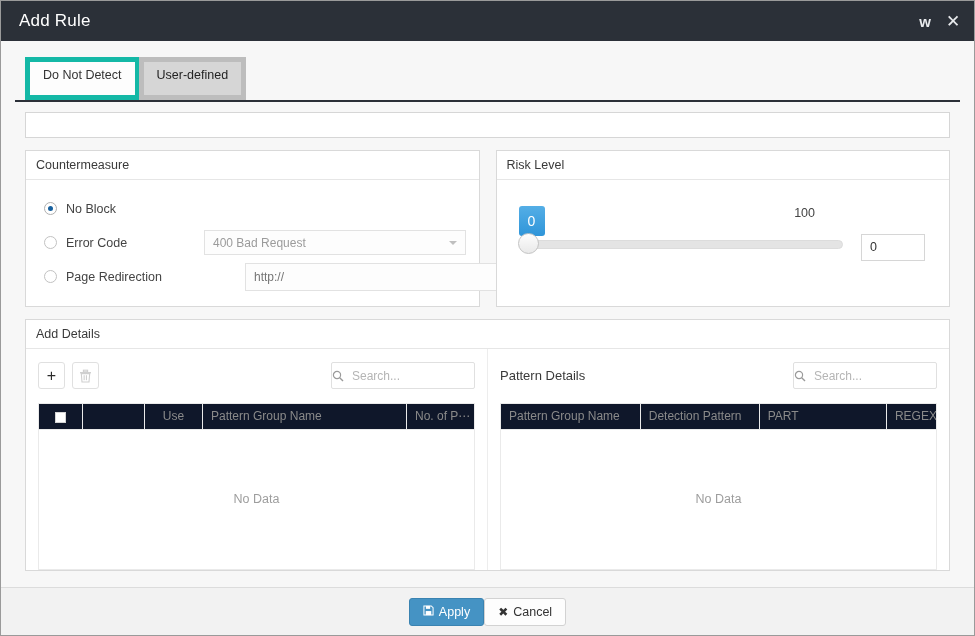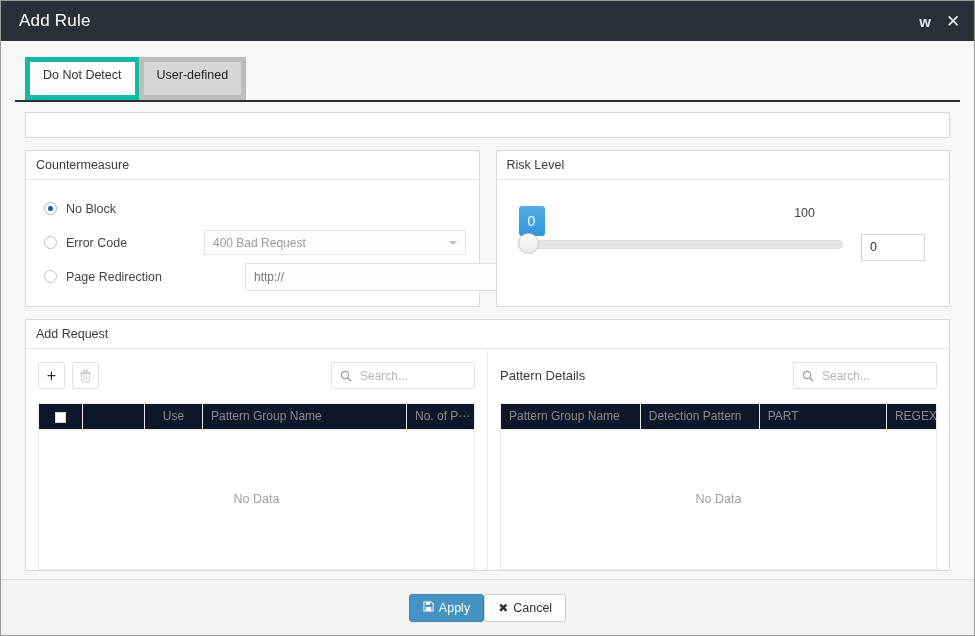--- a/index.html
+++ b/index.html
@@ -290,21 +290,21 @@
     font-size: 13px;
     color: #3a3a3a;
     line-height: 27px;
   }
   .searchbox {
     width: 144px; height: 27px;
     border: 1px solid #e0e0e0;
     background: #fff;
     display: flex;
     align-items: center;
-    padding: 0 8px;
+    padding: 0 0;
     border-radius: 2px;
   }
   .searchbox .sicon { margin-right: 6px; display: flex; }
   .searchbox input {
     border: none; outline: none;
     font-size: 12px;
     color: #444;
     width: 100%;
     font-family: "Liberation Sans", sans-serif;
     background: transparent;
@@ -344,21 +344,21 @@
     align-items: center;
     justify-content: center;
     color: #9d9d9d;
     font-size: 12.5px;
     background: #fff;
   }
 
   
   .footer {
     flex: 0 0 auto;
-    height: 56px;
+    height: 48px;
     background: #f2f2f2;
     border-top: 1px solid #dcdcdc;
     display: flex;
     align-items: center;
     justify-content: center;
   }
   .btn {
     height: 28px;
     border-radius: 3px;
     font-size: 12.5px;
@@ -456,21 +456,21 @@
               <div class="slider-handle"></div>
             </div>
           </div>
           <input class="risk-number" type="text" value="0" style="">
         </div>
       </div>
 
     </div>
 
     <div class="wide-panel">
-      <div class="panel-head">Add Request</div>
+      <div class="panel-head">Add Details</div>
       <div class="pattern-body">
 
         <div class="pattern-col left">
           <div class="toolbar">
             <div class="icon-btn">
               <span class="plus">+</span>
             </div>
             <div class="icon-btn">
               <svg width="13" height="14" viewBox="0 0 13 14">
                 <rect x="1" y="3" width="11" height="1.4" fill="#cfcfcf"></rect>

